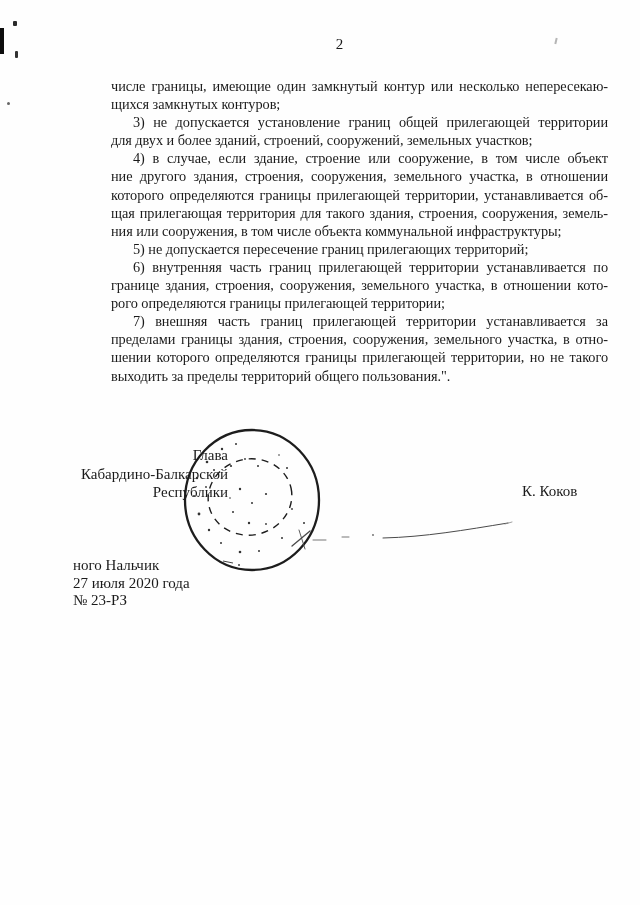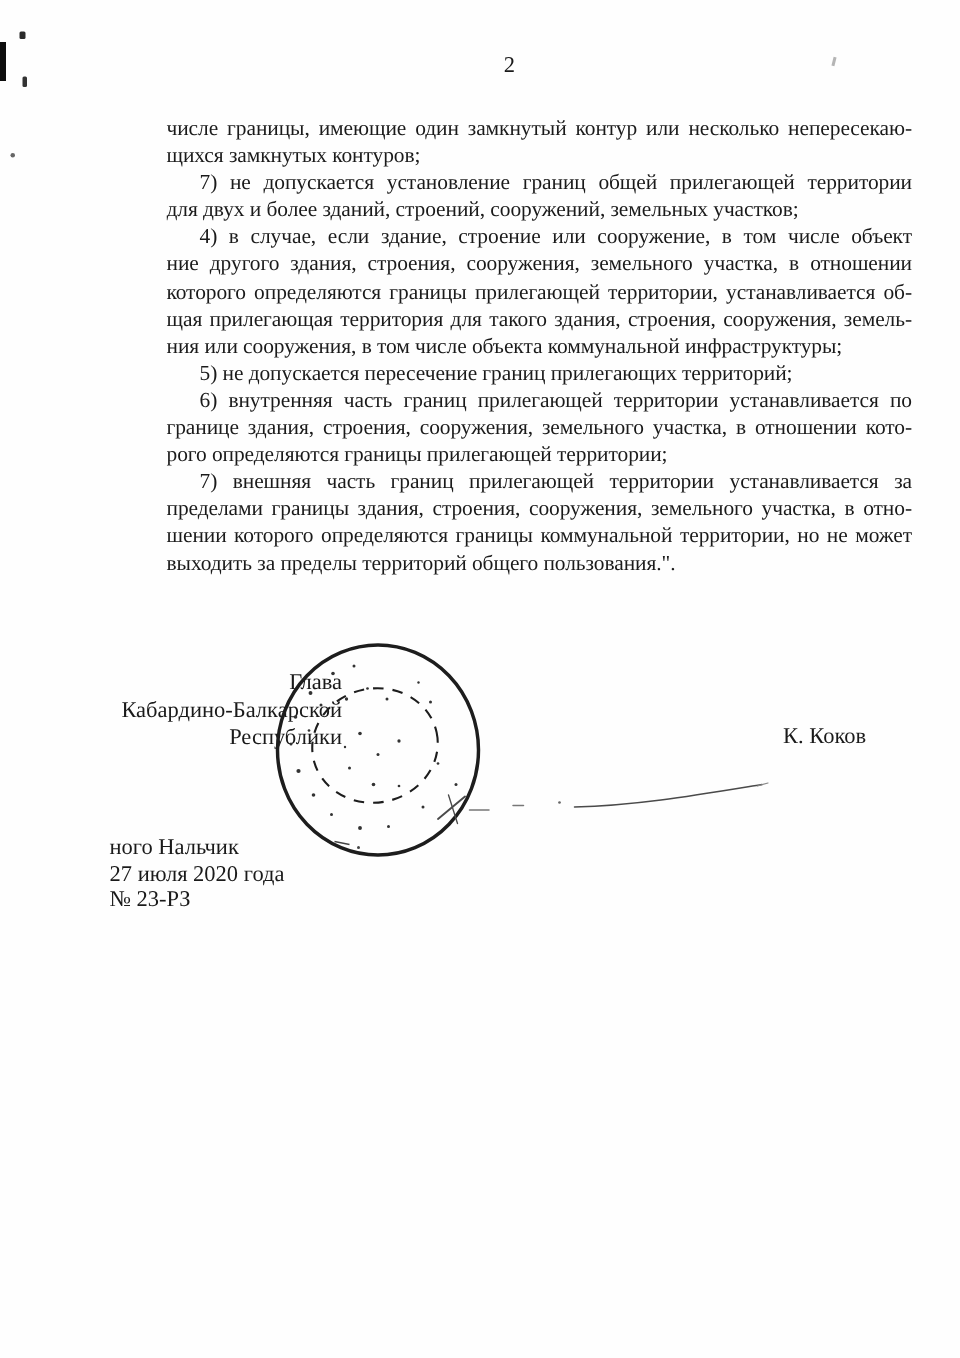--- a/index.html
+++ b/index.html
@@ -58,34 +58,34 @@
   <div class="artifact art-dot-a"></div>
   <div class="artifact art-dot-b"></div>
   <div class="artifact art-dot-c"></div>
   <div class="artifact art-speck"></div>
 
   <div class="page-number">2</div>
 
   <div class="doc-body" id="doc-body">
       <div class="line just">числе границы, имеющие один замкнутый контур или несколько непересекаю-</div>
       <div class="line">щихся замкнутых контуров;</div>
-      <div class="line just ind">7)  не допускается установление границ общей прилегающей территории</div>
+      <div class="line just ind">3)  не допускается установление границ общей прилегающей территории</div>
       <div class="line">для двух и более зданий, строений, сооружений, земельных участков;</div>
       <div class="line just ind">4) в случае, если здание, строение или сооружение, в том числе объект</div>
       <div class="line just">ние другого здания, строения, сооружения, земельного участка, в отношении</div>
       <div class="line just">которого определяются границы прилегающей территории, устанавливается об-</div>
       <div class="line just">щая прилегающая территория для такого здания, строения, сооружения, земель-</div>
       <div class="line">ния или сооружения, в том числе объекта коммунальной инфраструктуры;</div>
       <div class="line ind">5) не допускается пересечение границ прилегающих территорий;</div>
       <div class="line just ind">6) внутренняя часть границ прилегающей территории устанавливается по</div>
       <div class="line just">границе здания, строения, сооружения, земельного участка, в отношении кото-</div>
       <div class="line">рого определяются границы прилегающей территории;</div>
       <div class="line just ind">7) внешняя часть границ прилегающей территории устанавливается за</div>
       <div class="line just">пределами границы здания, строения, сооружения, земельного участка, в отно-</div>
-      <div class="line just">шении которого определяются границы коммунальной территории, но не может</div>
+      <div class="line just">шении которого определяются границы прилегающей территории, но не такого</div>
       <div class="line">выходить за пределы территорий общего пользования.".</div>
     </div>
 
   <div class="sig-title">
     <div>Глава</div>
     <div>Кабардино-Балкарской</div>
     <div>Республики</div>
   </div>
 
   <div class="signer">К. Коков</div>

